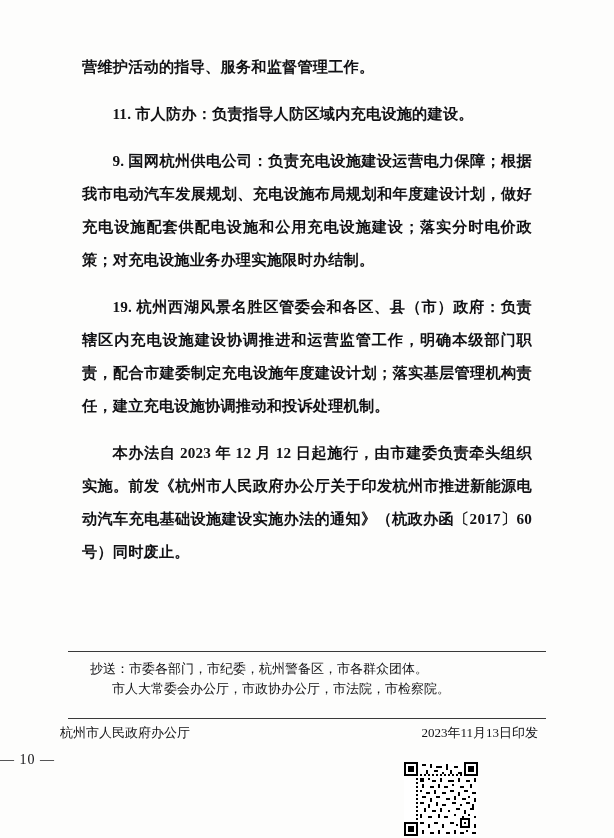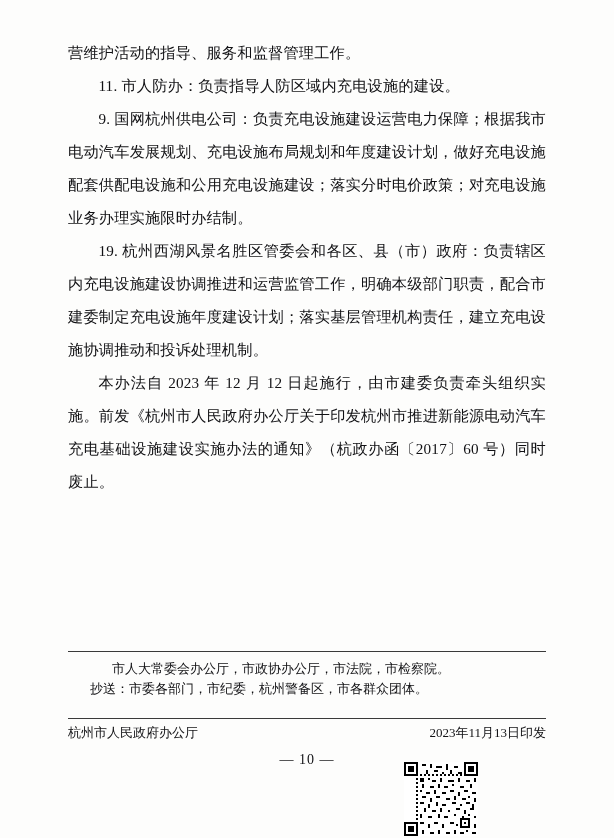--- a/index.html
+++ b/index.html
@@ -26,23 +26,24 @@
     position: absolute;
     left: 68px;
     top: 36px;
     width: 478px;
   }
   .para {
     font-size: 15.2px;
     line-height: 33px;
     text-align: justify;
     text-justify: inter-ideograph;
-    margin: 0;
+    margin: 14px;
     letter-spacing: 0.2px;
     color: #111114;
+    font-weight: bold;
   }
   .indent {
     text-indent: 2em;
   }
   
   .rule {
     position: absolute;
     left: 68px;
     width: 478px;
     height: 0;
@@ -60,35 +61,35 @@
     color: #111114;
   }
   .footer-line {
     white-space: nowrap;
     text-indent: 0;
   }
   .footer-line.first { padding-left: 22px; }
   .footer-line.rest { padding-left: 44px; }
   .footer-meta {
     position: absolute;
-    left: 68px;
+    left: 60px;
     top: 724px;
     width: 478px;
     font-size: 13px;
     line-height: 18px;
     display: flex;
     justify-content: space-between;
     color: #111114;
   }
   .pagenum {
     position: absolute;
     left: 0;
     right: 0;
     top: 752px;
-    text-align: center;
+    text-align: left;
     font-size: 14px;
     color: #111114;
     letter-spacing: 1px;
   }
   .qr {
     position: absolute;
     left: 404px;
     top: 762px;
     width: 74px;
     height: 74px;
@@ -104,22 +105,22 @@
     <p class="para">营维护活动的指导、服务和监督管理工作。</p>
     <p class="para indent">11. 市人防办：负责指导人防区域内充电设施的建设。</p>
     <p class="para indent">9. 国网杭州供电公司：负责充电设施建设运营电力保障；根据我市电动汽车发展规划、充电设施布局规划和年度建设计划，做好充电设施配套供配电设施和公用充电设施建设；落实分时电价政策；对充电设施业务办理实施限时办结制。</p>
     <p class="para indent">19. 杭州西湖风景名胜区管委会和各区、县（市）政府：负责辖区内充电设施建设协调推进和运营监管工作，明确本级部门职责，配合市建委制定充电设施年度建设计划；落实基层管理机构责任，建立充电设施协调推动和投诉处理机制。</p>
     <p class="para indent">本办法自 2023 年 12 月 12 日起施行，由市建委负责牵头组织实施。前发《杭州市人民政府办公厅关于印发杭州市推进新能源电动汽车充电基础设施建设实施办法的通知》（杭政办函〔2017〕60 号）同时废止。</p>
   </div>
 
   <div class="rule rule-top"></div>
 
   <div class="footer-block">
+    <div class="footer-line first">抄送：市委各部门，市纪委，杭州警备区，市各群众团体。</div>
     <div class="footer-line rest">市人大常委会办公厅，市政协办公厅，市法院，市检察院。</div>
-    <div class="footer-line first">抄送：市委各部门，市纪委，杭州警备区，市各群众团体。</div>
   </div>
 
   <div class="rule rule-bottom"></div>
 
   <div class="footer-meta">
     <span>杭州市人民政府办公厅</span>
     <span>2023年11月13日印发</span>
   </div>
 
   <div class="pagenum">— 10 —</div>

